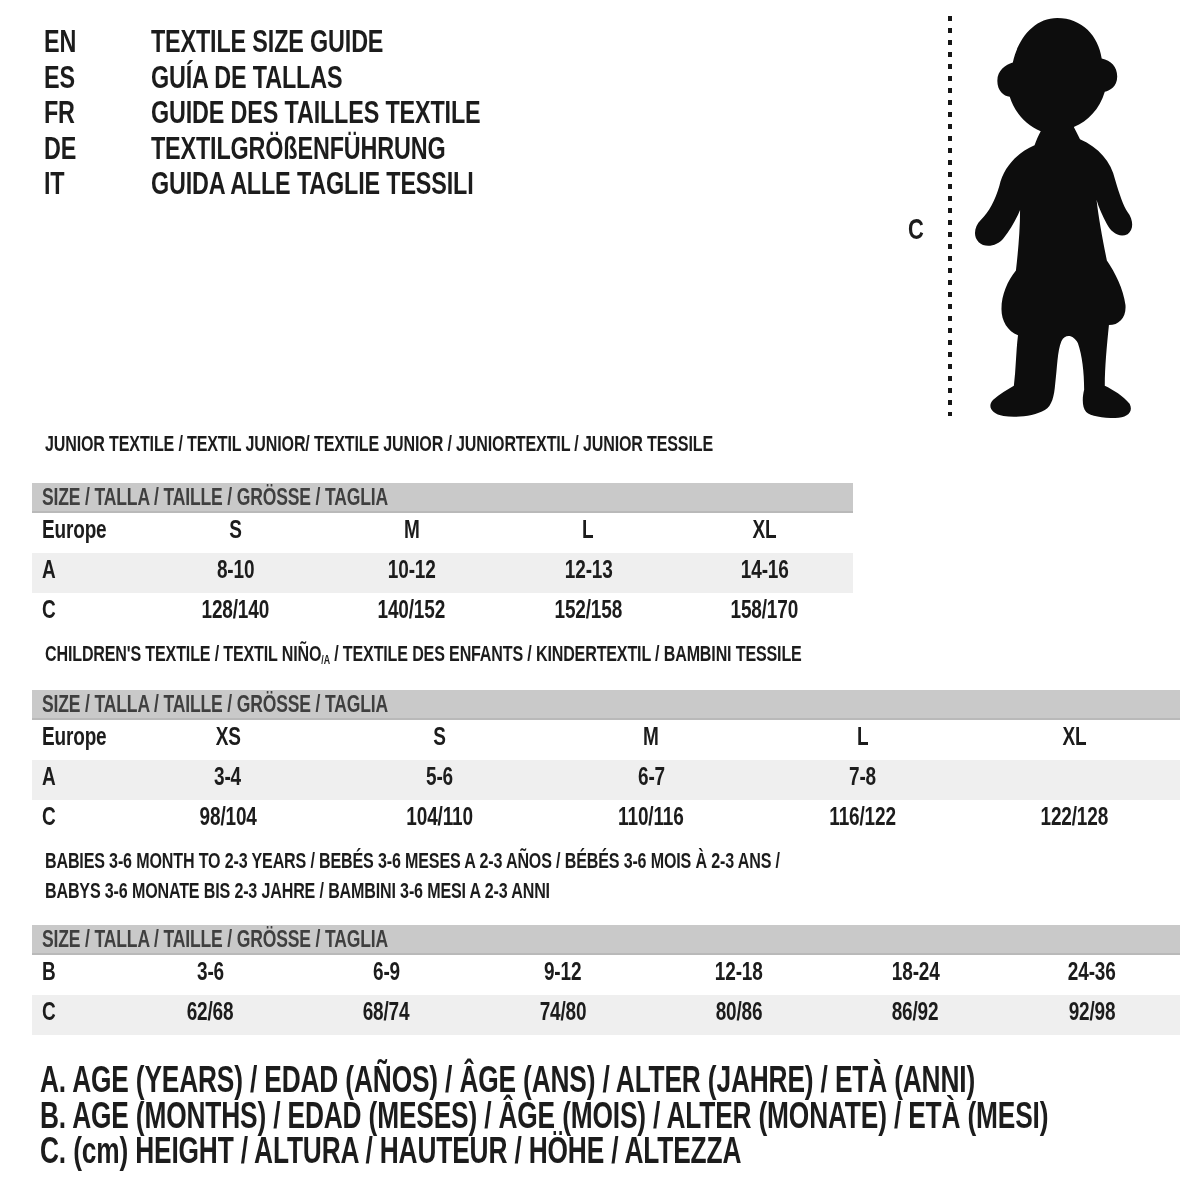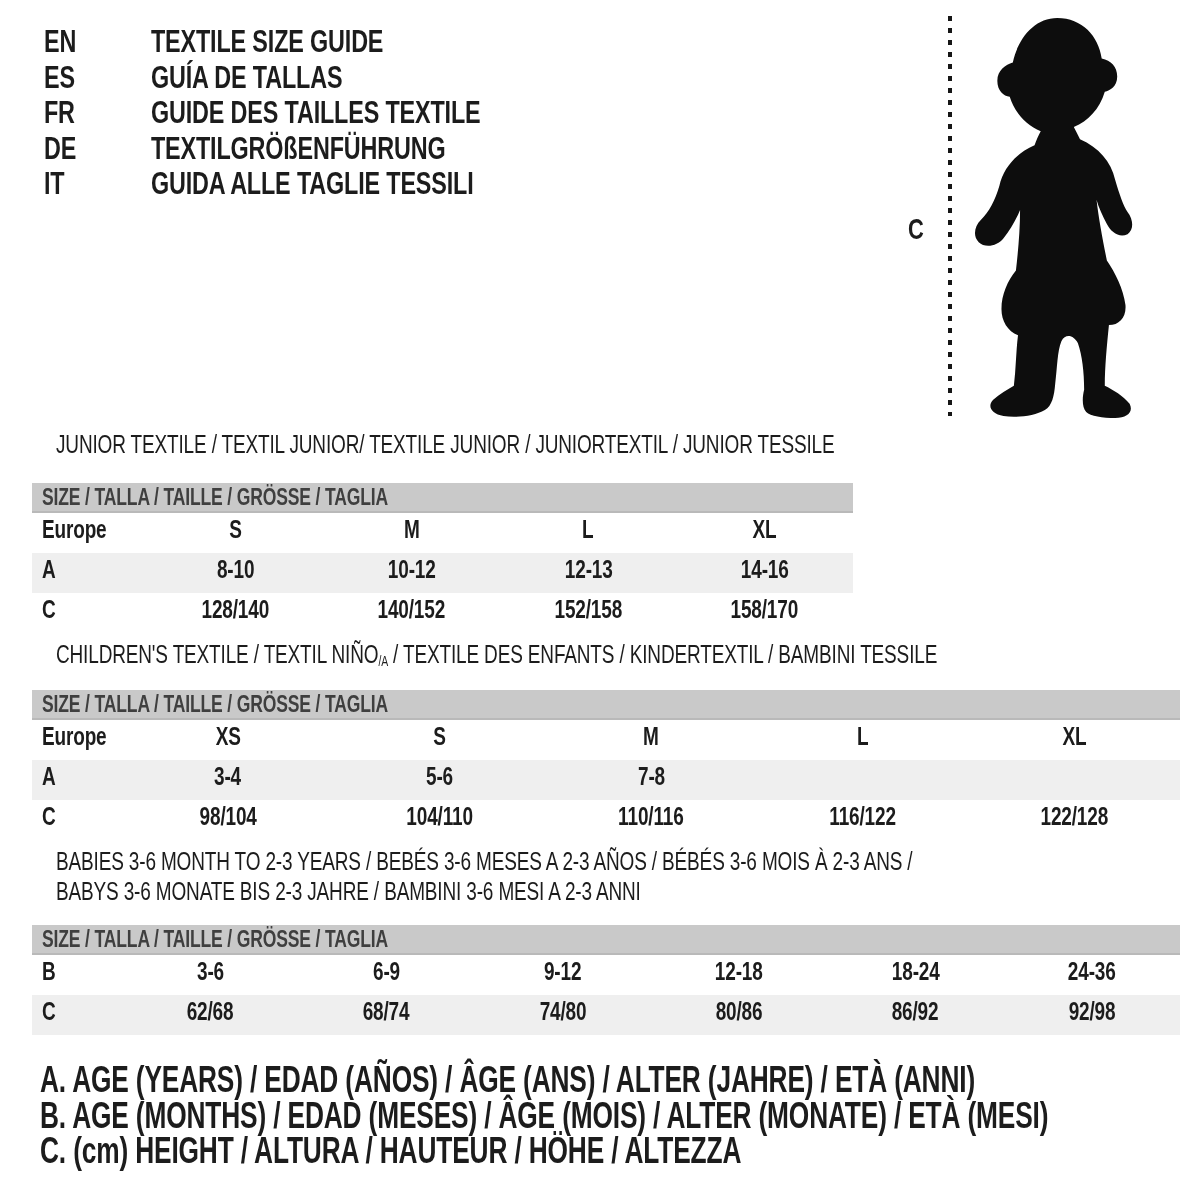--- a/index.html
+++ b/index.html
@@ -35,22 +35,22 @@
   }
   .dashed-line {
     position: absolute; left: 948px; top: 16px;
     width: 4px; height: 400px;
     background: repeating-linear-gradient(to bottom, #161616 0 5px, transparent 5px 12px);
   }
   .silhouette { position: absolute; left: 956px; top: 14px; width: 186px; height: 404px; }
 
   
   .sec-heading {
-    position: absolute; left: 56px;
-    font-size: 26px; font-weight: 400; line-height: 30px; white-space: nowrap;
+    position: absolute; left: 45px;
+    font-size: 22px; font-weight: 700; line-height: 30px; white-space: nowrap;
   }
   .subscript { font-size: 0.55em; vertical-align: -0.22em; }
 
   .size-table { position: absolute; left: 32px; }
   .size-bar {
     height: 30px; line-height: 28px;
     background: #c9c9c9;
     border-bottom: 2px solid #b9b9b9;
     padding-left: 10px;
     font-size: 24px; font-weight: 700; color: #3f3f3f;
@@ -179,20 +179,21 @@
       <div class="cell"><span class="cond">XS</span></div>
       <div class="cell"><span class="cond">S</span></div>
       <div class="cell"><span class="cond">M</span></div>
       <div class="cell"><span class="cond">L</span></div>
       <div class="cell"><span class="cond">XL</span></div>
     </div>
     <div class="t-row g5 stripe">
       <div class="cell first"><span class="cond ol">A</span></div>
       <div class="cell"><span class="cond">3-4</span></div>
       <div class="cell"><span class="cond">5-6</span></div>
+      <div class="cell"><span class="cond">6-7</span></div>
       <div class="cell"><span class="cond">7-8</span></div>
     </div>
     <div class="t-row g5">
       <div class="cell first"><span class="cond ol">C</span></div>
       <div class="cell"><span class="cond">98/104</span></div>
       <div class="cell"><span class="cond">104/110</span></div>
       <div class="cell"><span class="cond">110/116</span></div>
       <div class="cell"><span class="cond">116/122</span></div>
       <div class="cell"><span class="cond">122/128</span></div>
     </div>

